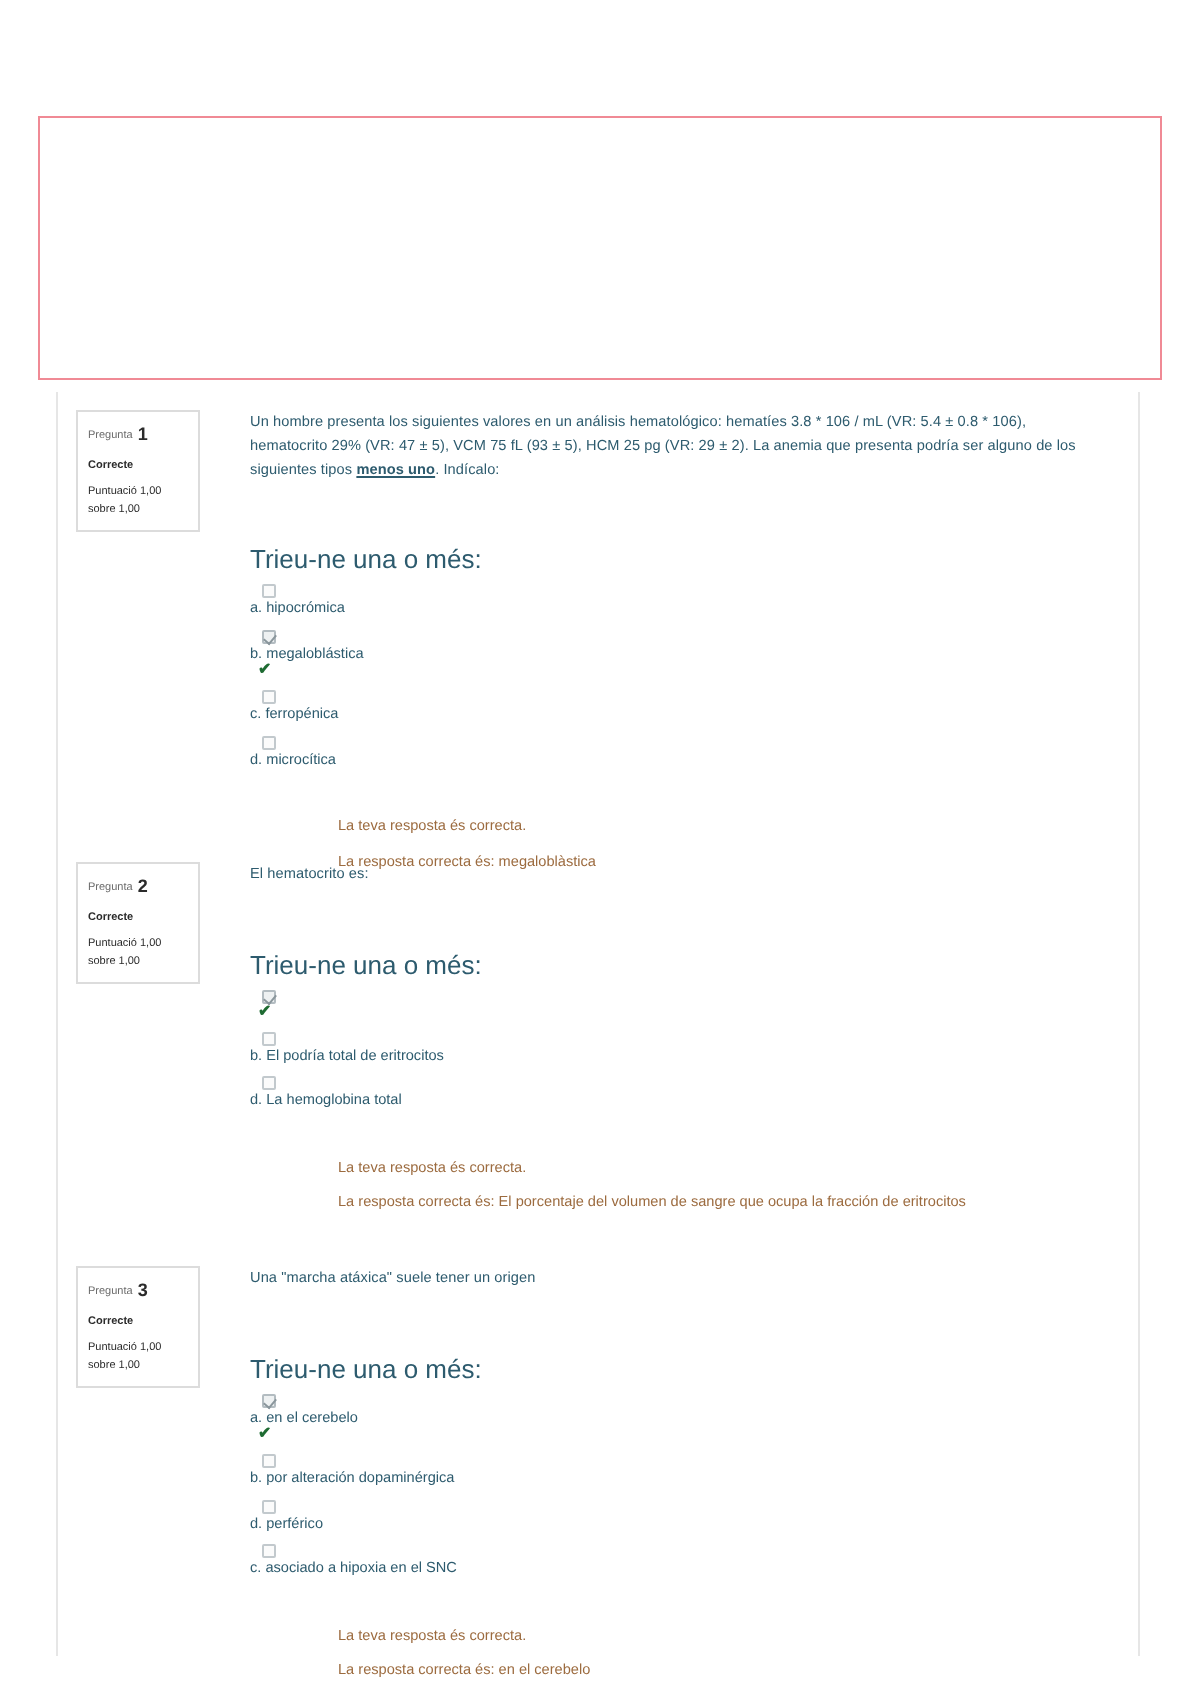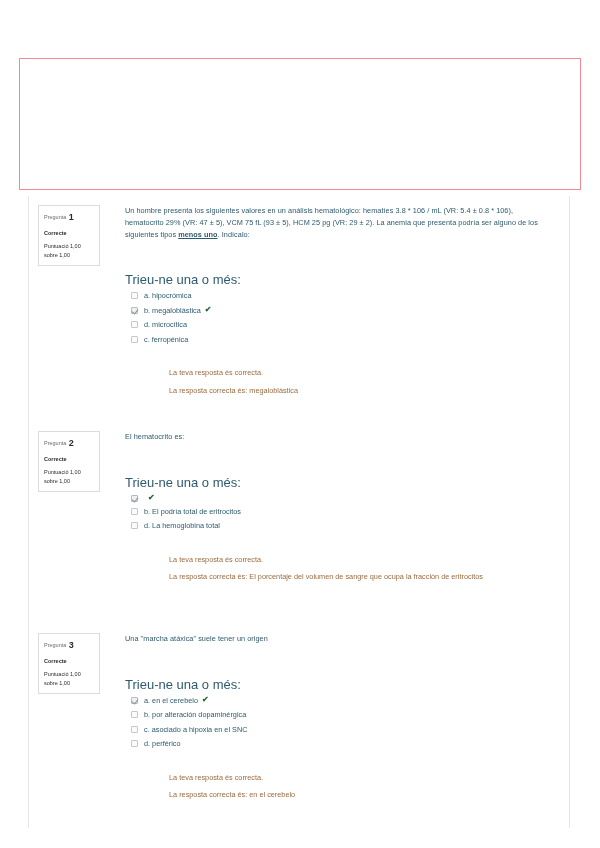--- a/index.html
+++ b/index.html
@@ -111,20 +111,21 @@
     margin-bottom: 4px;
   }
 
   .option-row {
     display: flex;
     align-items: flex-start;
     margin: 0 0 5px 0;
     font-size: 7.3px;
     color: #2d5b6e;
     line-height: 1.3;
+    flex-direction: column;
   }
   .cbox {
     width: 7px;
     height: 7px;
     min-width: 7px;
     border: 1px solid #c2c9cd;
     background: #fbfbfb;
     margin: 1px 6px 0 6px;
     box-sizing: border-box;
     position: relative;
@@ -202,25 +203,25 @@
           <span class="cbox"></span>
           <span class="opt-label">a. hipocrómica</span>
         </div>
         <div class="option-row">
           <span class="cbox checked"></span>
           <span class="opt-label">b. megaloblástica</span>
           <span class="tick">✔</span>
         </div>
         <div class="option-row">
           <span class="cbox"></span>
+          <span class="opt-label">c. ferropénica</span>
+        </div>
+        <div class="option-row">
+          <span class="cbox"></span>
           <span class="opt-label">d. microcítica</span>
-        </div>
-        <div class="option-row">
-          <span class="cbox"></span>
-          <span class="opt-label">c. ferropénica</span>
         </div>
 
         <div class="feedback">
           <div>La teva resposta és correcta.</div>
           <div>La resposta correcta és: megaloblàstica</div>
         </div>
       </div>
     </div>
   </div>
 
@@ -287,25 +288,25 @@
           <span class="cbox checked"></span>
           <span class="opt-label">a. en el cerebelo</span>
           <span class="tick">✔</span>
         </div>
         <div class="option-row">
           <span class="cbox"></span>
           <span class="opt-label">b. por alteración dopaminérgica</span>
         </div>
         <div class="option-row">
           <span class="cbox"></span>
+          <span class="opt-label">d. perférico</span>
+        </div>
+        <div class="option-row">
+          <span class="cbox"></span>
           <span class="opt-label">c. asociado a hipoxia en el SNC</span>
-        </div>
-        <div class="option-row">
-          <span class="cbox"></span>
-          <span class="opt-label">d. perférico</span>
         </div>
 
         <div class="feedback">
           <div>La teva resposta és correcta.</div>
           <div>La resposta correcta és: en el cerebelo</div>
         </div>
       </div>
     </div>
   </div>
 

